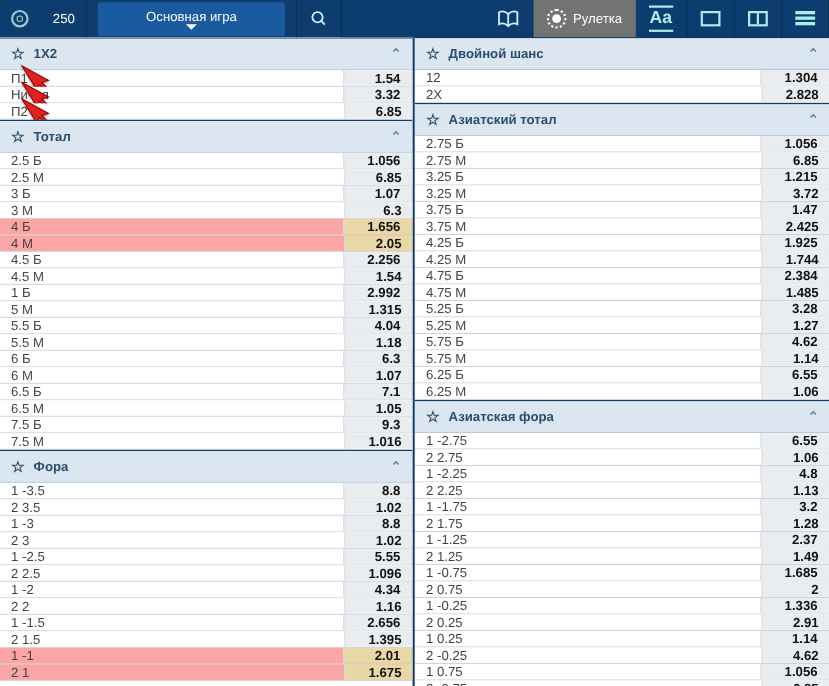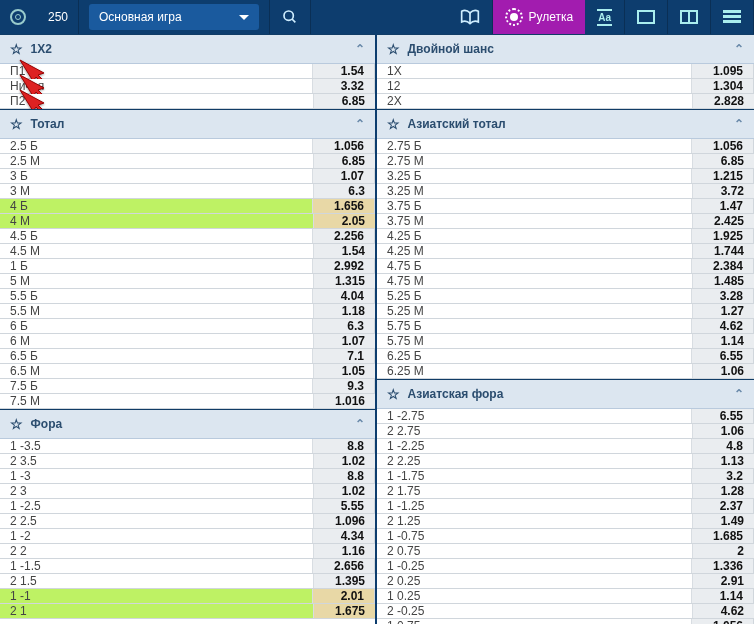--- a/index.html
+++ b/index.html
@@ -42,31 +42,32 @@
     border-radius: 50%;
   }
   .game-select {
     background: #1a5a9e;
     border-radius: 3px;
     padding: 6px 10px;
     min-width: 170px;
     display: flex;
     justify-content: space-between;
     align-items: center;
+    flex-direction: column;
   }
   .caret-down {
     width: 0; height: 0;
     border-left: 5px solid transparent;
     border-right: 5px solid transparent;
     border-top: 5px solid #fff;
   }
   .search-ic svg, .book-ic svg, .aa-ic svg, .layout-ic svg { display: block; }
   .spacer { flex: 1; background: #0d3d6e; height: 100%; }
   .roulette {
-    background: #a21caf;
+    background: #737373;
     display: flex;
     align-items: center;
     gap: 6px;
     padding: 0 12px;
     height: 100%;
   }
   .wheel {
     width: 18px; height: 18px;
     border: 2px dotted #fff;
     border-radius: 50%;
@@ -86,21 +87,21 @@
 
   .layout-single { width: 18px; height: 14px; border: 2px solid #aee; }
   .layout-split { width: 18px; height: 14px; border: 2px solid #aee; position: relative; }
   .layout-split::after { content:""; position:absolute; left:50%; top:0; bottom:0; width:2px; background:#aee; transform:translateX(-50%);}
 
   .aa-box {
     border-top: 2px solid #aee;
     border-bottom: 2px solid #aee;
     padding: 1px 1px;
     font-weight: bold;
-    font-size: 10px;
+    font-size: 16px;
     color:#aee;
   }
 
   .content {
     display: flex;
     height: calc(624px - 34px);
   }
   .col {
     width: 50%;
     border-right: 2px solid #0d3d6e;
@@ -137,21 +138,21 @@
     flex: 1;
     display: flex;
     align-items: center;
     border-right: 1px solid #d0d6dc;
     border-bottom: 1px solid #d0d6dc;
     height: 29px;
     background: #fff;
     position: relative;
   }
   .sel:last-child { border-right: none; }
-  .sel.hl { background: #bef264; gap: 44px; }
+  .sel.hl { background: #fca5a5; gap: 44px; }
   .sel-label {
     padding: 0 10px;
     color: #444;
   }
   .sel-odds {
     margin-left: auto;
     padding: 0 10px;
     font-weight: bold;
     background: #eaedf0;
     height: 100%;
@@ -419,24 +420,20 @@
       </div>
     </div>
   <div class="col" id="col-right">
       <div class="market-head">
         <span class="star">☆</span>
         <span>Двойной шанс</span>
         <span class="collapse">⌃</span>
       </div>
       <div class="selections">
         <div class="sel">
-          <span class="sel-label">1X</span>
-          <span class="sel-odds">1.095</span>
-        </div>
-        <div class="sel">
           <span class="sel-label">12</span>
           <span class="sel-odds">1.304</span>
         </div>
         <div class="sel">
           <span class="sel-label">2X</span>
           <span class="sel-odds">2.828</span>
         </div>
       </div>
       <div class="market-head">
         <span class="star">☆</span>

